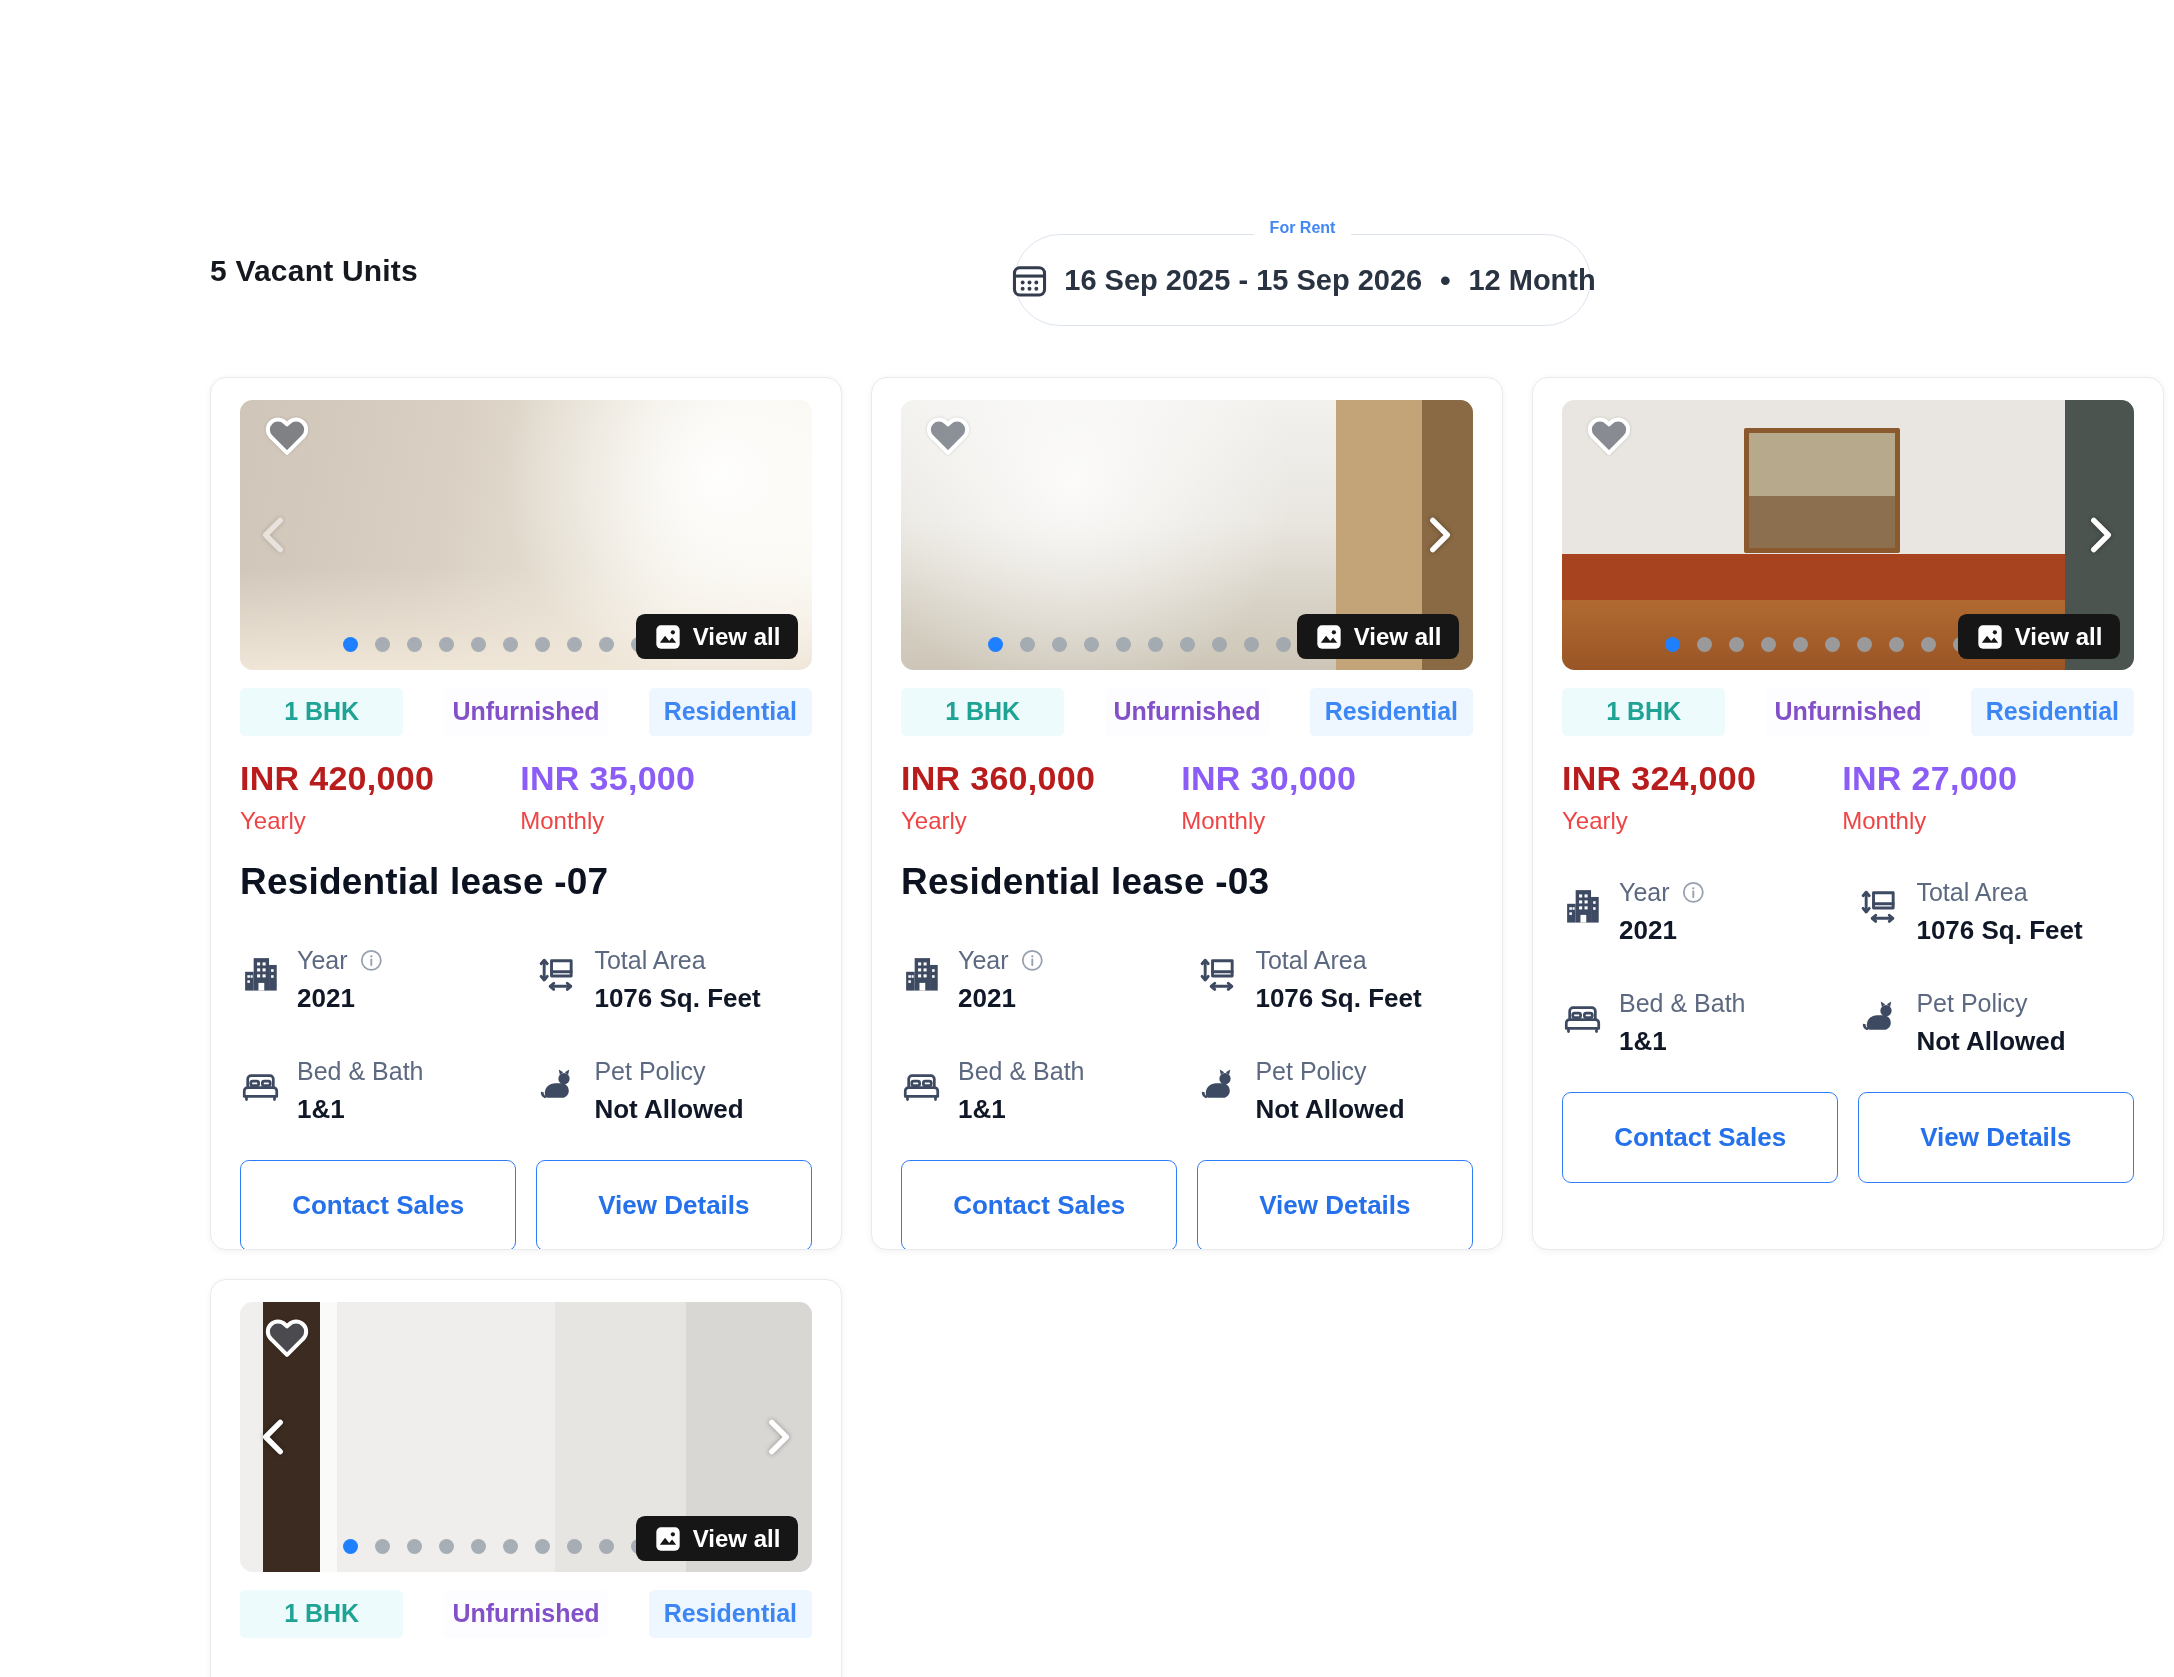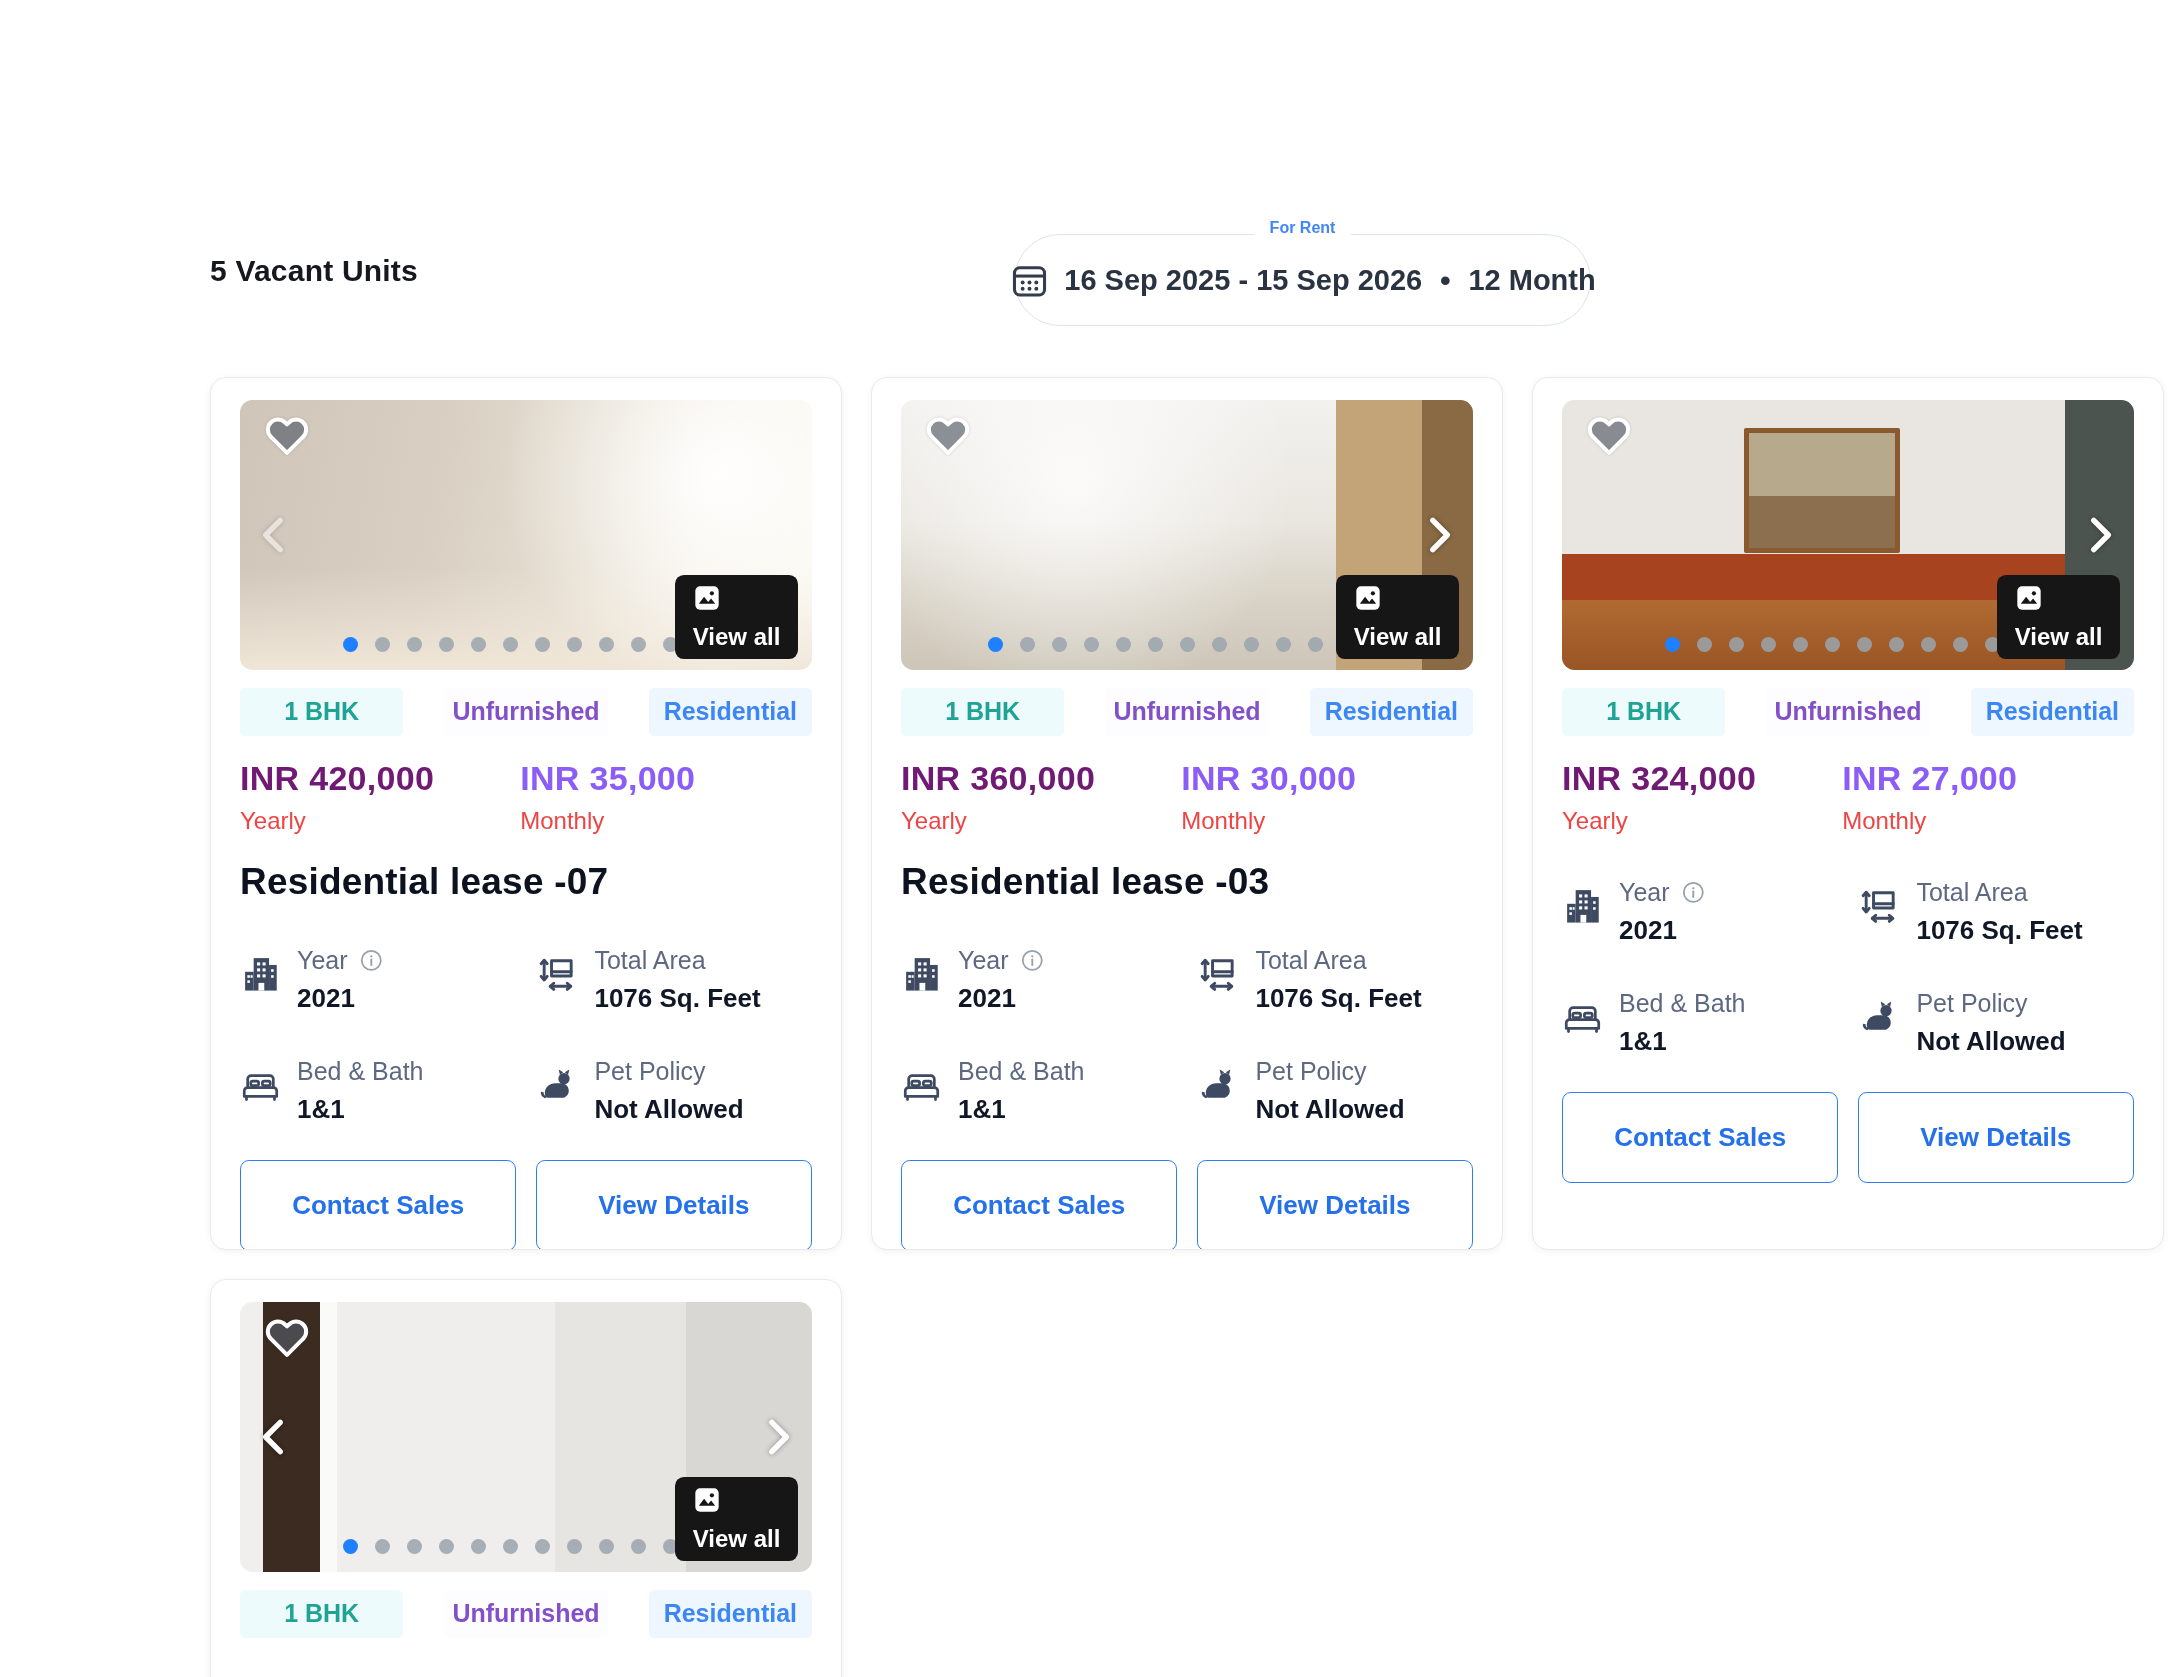--- a/index.html
+++ b/index.html
@@ -46,34 +46,34 @@
   .nav{position:absolute;top:50%;transform:translateY(-50%);background:none;border:none;padding:0;cursor:pointer;line-height:0;}
   .nav svg{filter:drop-shadow(0 0.9px 2.7px rgba(0,0,0,.35));}
   .nav.prev{left:8.9px;}
   .nav.next{right:8.9px;}
   .nav.faint{opacity:.5;}
   .dots{position:absolute;left:0;bottom:17.7px;width:100%;display:flex;justify-content:center;gap:17px;}
   .dot{width:15px;height:15px;border-radius:50%;background:#9aa3ad;opacity:.85;}
   .dot.active{background:#1f80ff;opacity:1;}
   .view-all{position:absolute;right:14px;bottom:10.6px;display:flex;align-items:flex-start;gap:10.6px;
             background:#161616;color:#fff;border:none;border-radius:8.9px;padding:8.9px 17.7px;
-            font-size:24px;font-weight:700;font-family:"Liberation Sans",sans-serif;cursor:pointer;flex-direction:column;}
+            font-size:24px;font-weight:700;font-family:"Liberation Sans",sans-serif;cursor:pointer;}
 
   
   .tags{display:flex;gap:41px;margin-top:17.7px;}
   .tag{flex:1;height:48px;display:flex;align-items:center;justify-content:center;
        border-radius:5.3px;font-size:25px;font-weight:600;}
   .tag-bhk{color:#1fa395;background:#eefbfc;}
   .tag-furnish{color:#8250c8;background:#fdfcff;}
   .tag-type{color:#3d87f5;background:#eef6ff;}
 
   
   .prices{display:flex;margin-top:23px;}
   .price-col{width:49%;}
-  .amount{font-size:34px;font-weight:700;color:#701a75;letter-spacing:0.3px;}
+  .amount{font-size:34px;font-weight:700;color:#b91c1c;letter-spacing:0.3px;}
   .price-col.monthly .amount{color:#8b5cf6;}
   .period{font-size:24px;color:#ef4444;margin-top:8.9px;}
 
   
   .title{margin:26.6px 0 0;font-size:37px;font-weight:700;color:#0c1220;letter-spacing:0.2px;}
 
   
   .features{display:grid;grid-template-columns:52% 48%;row-gap:43px;margin-top:43px;}
   .feat{display:flex;gap:16px;align-items:flex-start;}
   .f-icon{flex:0 0 auto;margin-top:7px;line-height:0;}

